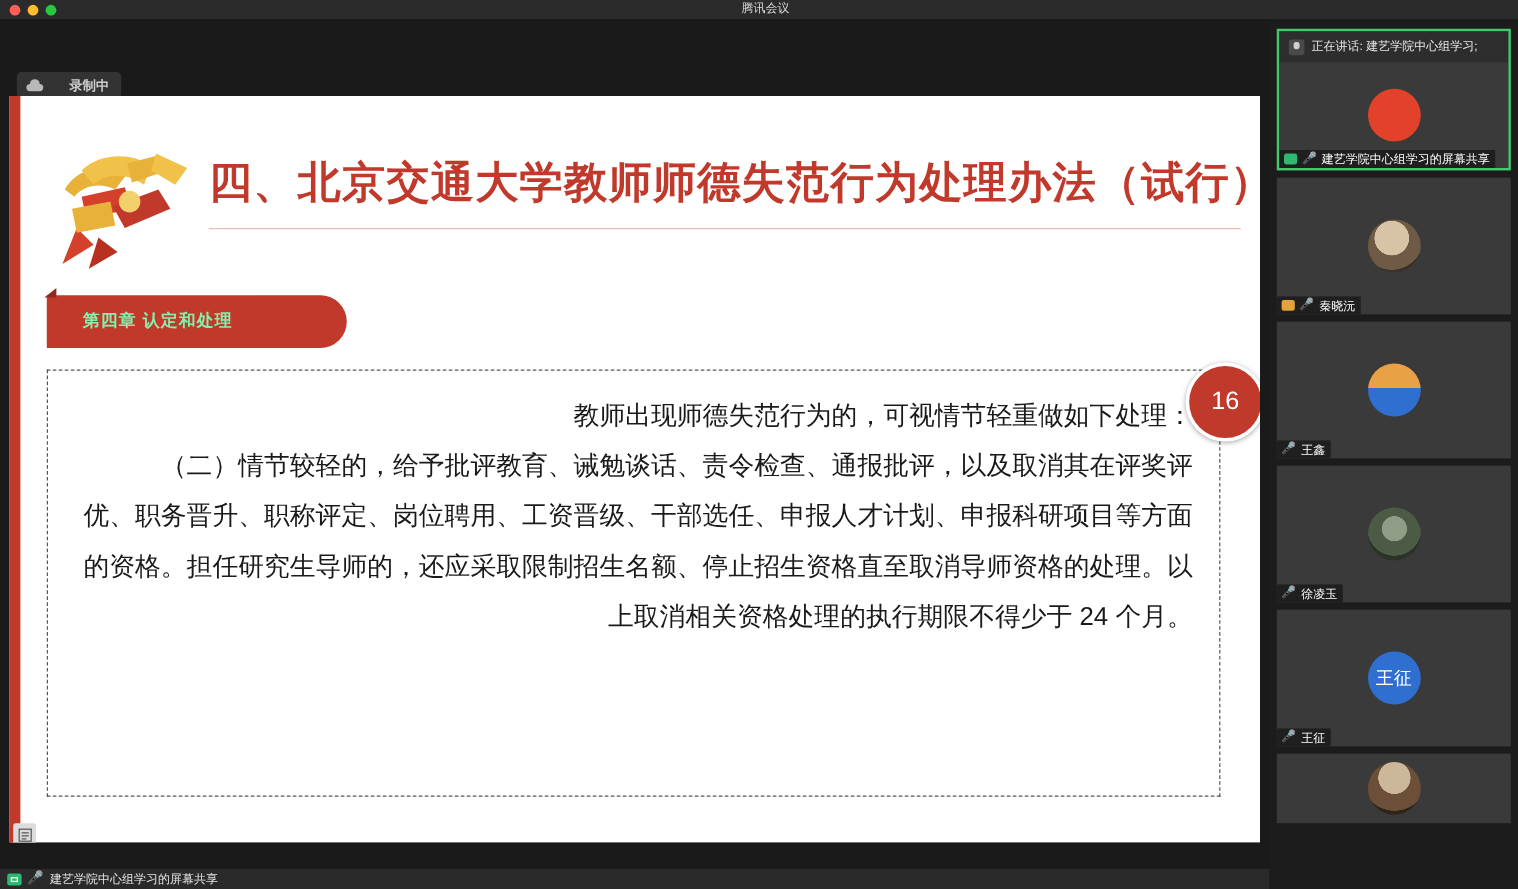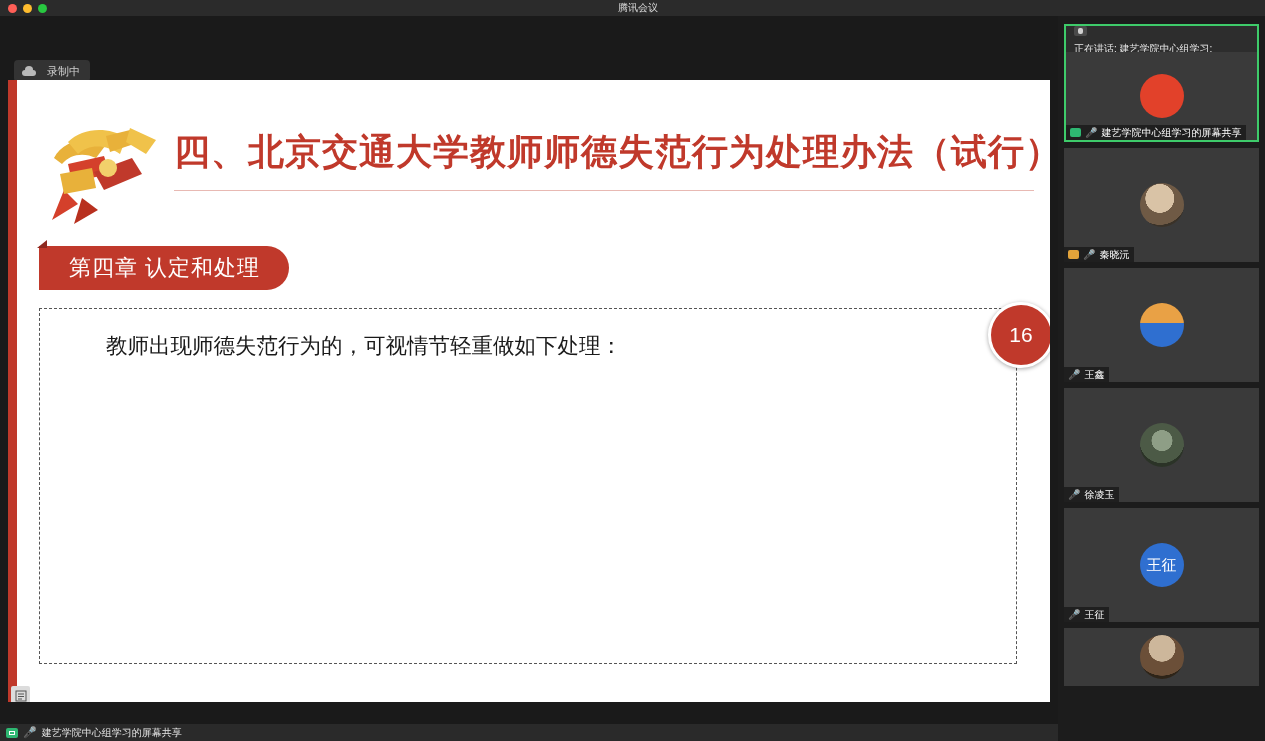--- a/index.html
+++ b/index.html
@@ -66,21 +66,22 @@
     position: absolute;
     top: 44px; left: 14px;
     height: 22px;
     padding: 0 10px 0 8px;
     border-radius: 4px;
     background: #333333;
     color: #cfcfcf;
     font-size: 11px;
     display: flex;
     align-items: center;
-    gap: 11px;
+    gap: 22px;
+    font-weight: bold;
   }
   .cloud-icon {
     width: 14px; height: 10px;
     position: relative;
     display: inline-block;
   }
   .cloud-icon::before {
     content: "";
     position: absolute;
     left: 0; bottom: 0;
@@ -142,23 +143,23 @@
   }
 
   .chapter-banner {
     position: absolute;
     left: 31px;
     top: 166px;
     width: 250px;
     height: 44px;
     background: #c0392b;
     border-radius: 0 22px 22px 0;
-    color: #ffffff;
-    font-size: 22px;
-    font-weight: normal;
+    color: #86efac;
+    font-size: 14px;
+    font-weight: bold;
     display: flex;
     align-items: center;
     padding-left: 30px;
     box-sizing: border-box;
     letter-spacing: 1px;
   }
   .chapter-banner::before {
     content: "";
     position: absolute;
     left: -2px; top: -6px;
@@ -178,20 +179,21 @@
   }
   .body-box p {
     margin: 0;
     color: #1a1a1a;
     font-size: 21.5px;
     line-height: 42px;
     text-indent: 0;
   }
   .body-box p.indent {
     text-indent: 44px;
+    text-align: right;
   }
 
   .page-badge {
     position: absolute;
     left: 980px;
     top: 222px;
     width: 60px;
     height: 60px;
     border-radius: 50%;
     background: #c0392b;
@@ -280,24 +282,24 @@
     box-sizing: border-box;
     height: 118px;
     margin-top: 8px;
   }
   .tile .speaking-header {
     position: absolute;
     top: 0; left: 0; right: 0;
     height: 26px;
     background: #2d2d2d;
     display: flex;
+    align-items: center;
     gap: 6px;
     padding-left: 8px;
     box-sizing: border-box;
-    flex-direction: column;
   }
   .speaking-header .spk-label {
     color: #e8e8e8;
     font-size: 10px;
     white-space: nowrap;
     overflow: hidden;
   }
   .spk-icon {
     width: 13px; height: 13px;
     background: #4a4a4a;
@@ -410,20 +412,21 @@
         </svg>
       </div>
 
       <div class="slide-title">四、北京交通大学教师师德失范行为处理办法（试行）</div>
       <div class="title-rule"></div>
 
       <div class="chapter-banner">第四章  认定和处理</div>
 
       <div class="body-box">
         <p class="indent">教师出现师德失范行为的，可视情节轻重做如下处理：</p>
+        <p class="indent">（二）情节较轻的，给予批评教育、诫勉谈话、责令检查、通报批评，以及取消其在评奖评优、职务晋升、职称评定、岗位聘用、工资晋级、干部选任、申报人才计划、申报科研项目等方面的资格。担任研究生导师的，还应采取限制招生名额、停止招生资格直至取消导师资格的处理。以上取消相关资格处理的执行期限不得少于 24 个月。</p>
       </div>
 
       <div class="page-badge">16</div>
 
       <div class="notes-button">
         <svg width="12" height="12" viewBox="0 0 12 12">
           <rect x="1" y="1" width="10" height="10" fill="none" stroke="#555" stroke-width="1"></rect>
           <line x1="3" y1="4" x2="9" y2="4" stroke="#555" stroke-width="1"></line>
           <line x1="3" y1="6.5" x2="9" y2="6.5" stroke="#555" stroke-width="1"></line>
           <line x1="3" y1="9" x2="7" y2="9" stroke="#555" stroke-width="1"></line>

